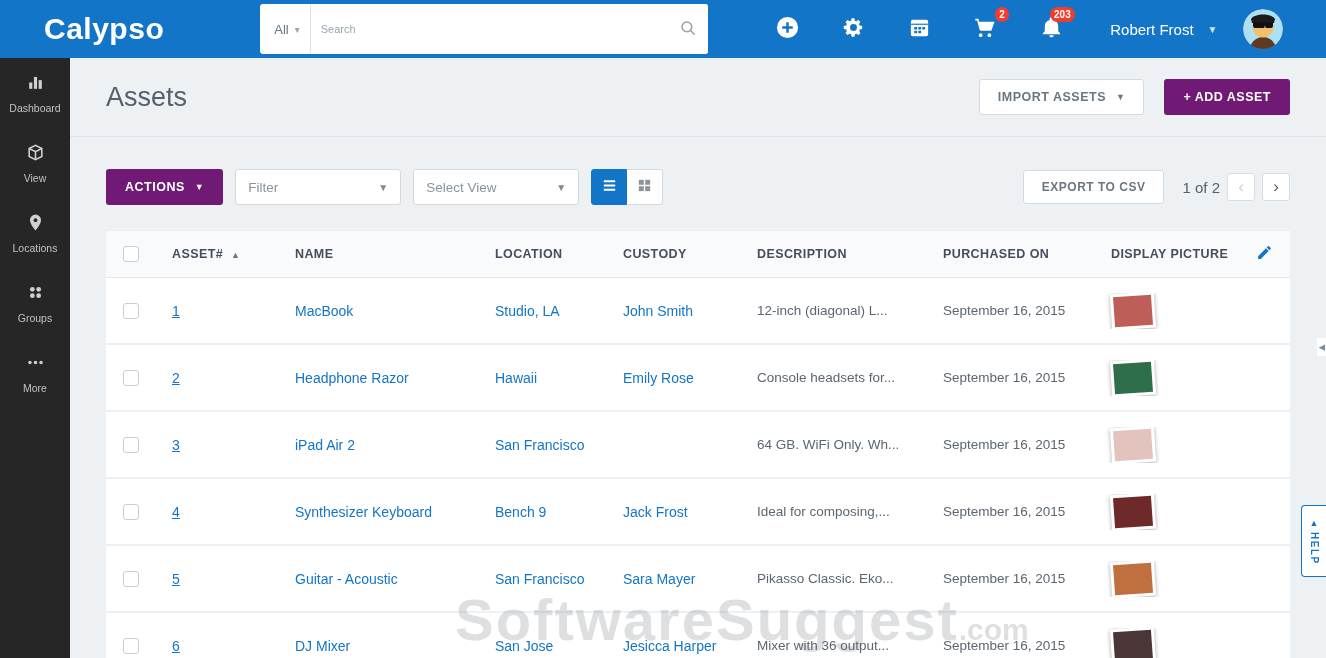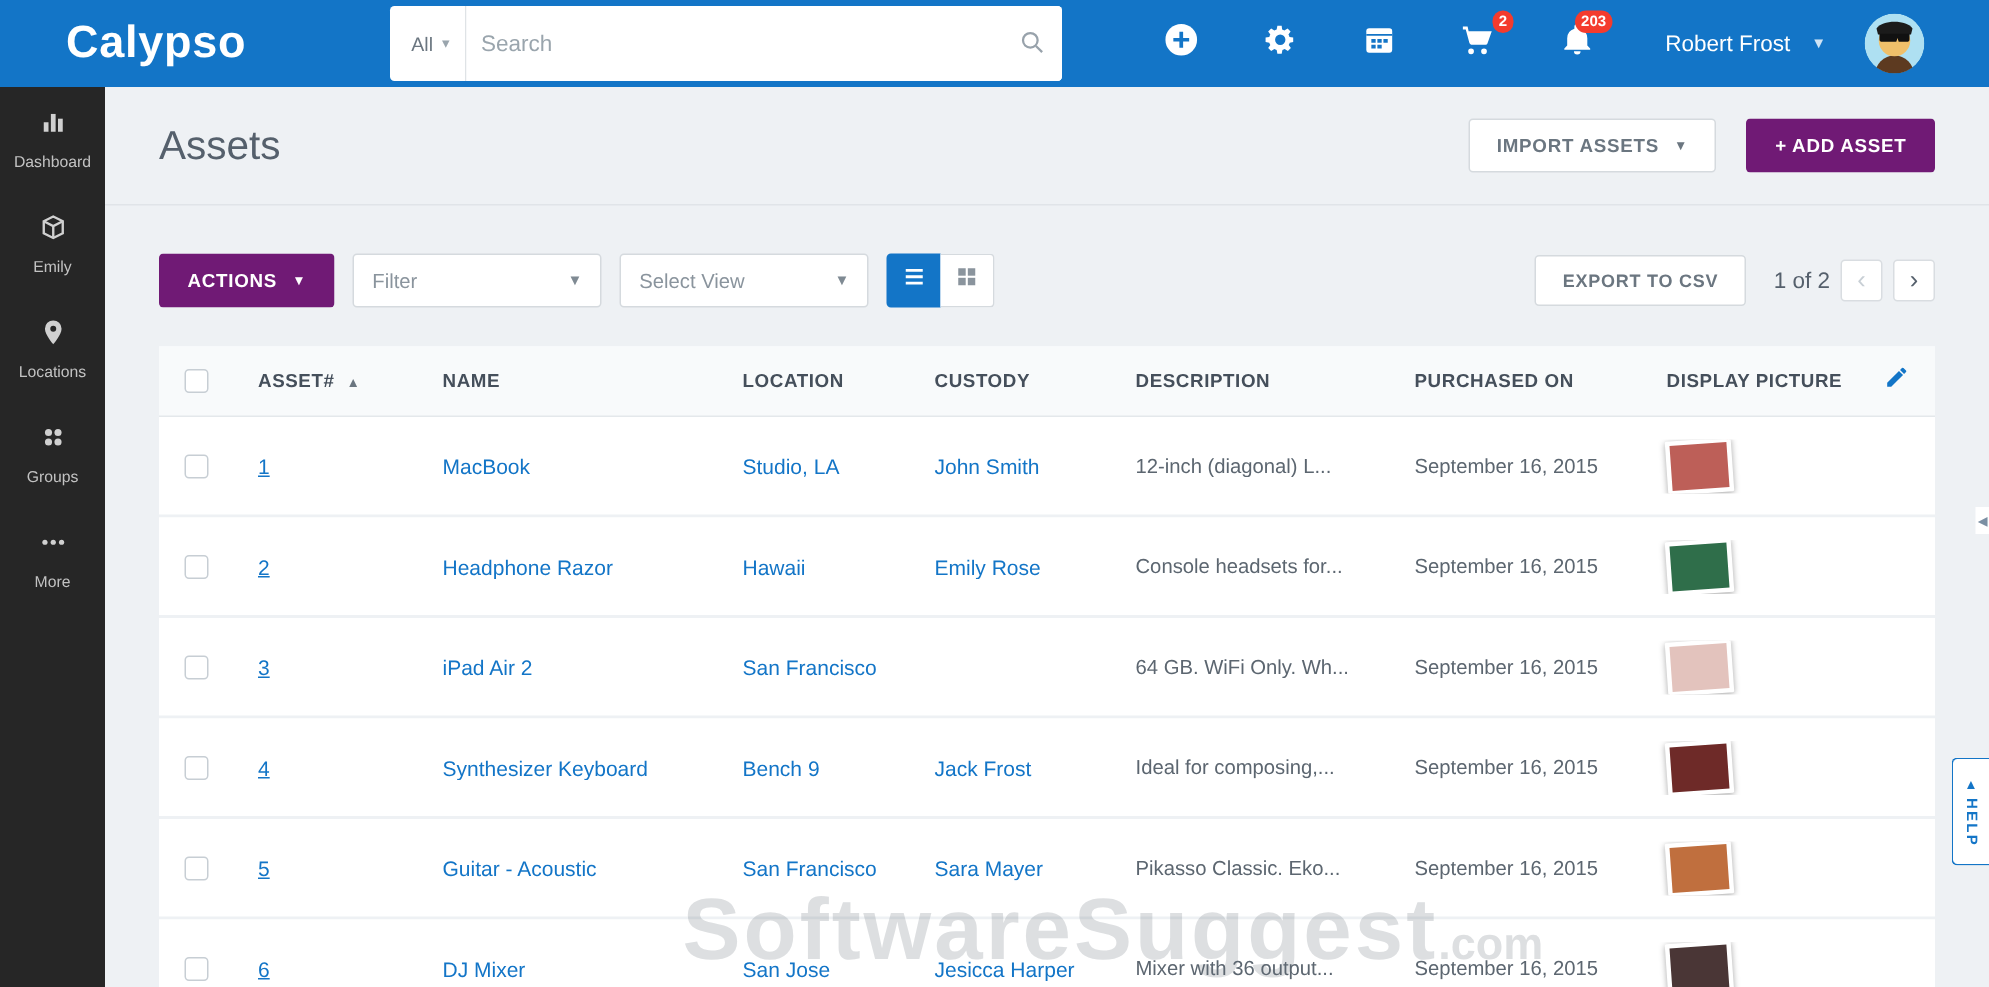--- a/index.html
+++ b/index.html
@@ -5,21 +5,21 @@
   * { box-sizing: border-box; margin: 0; padding: 0; }
   html,body { width:1326px; height:658px; overflow:hidden; }
   body { font-family:"Liberation Sans","DejaVu Sans",sans-serif; background:#eef1f4; position:relative; }
 
   
   .header { position:absolute; top:0; left:0; width:1326px; height:58px; background:#1375c7; display:flex; align-items:center; z-index:20; }
   .logo { color:#fff; font-size:30px; font-weight:bold; letter-spacing:.5px; margin-left:44px; cursor:pointer; }
   .searchbox { margin-left:96px; width:448px; height:50px; background:#fff; border-radius:3px; display:flex; align-items:center; overflow:hidden; }
   .search-cat { display:flex; align-items:center; gap:6px; padding:0 10px 0 14px; height:100%; border-right:1px solid #dfe3e6; color:#6b7680; font-size:13px; cursor:pointer; }
   .search-cat .caret { color:#9aa5ad; font-size:10px; }
-  .searchbox input { flex:1; border:none; outline:none; height:100%; padding:0 10px; font-size:15px; color:#ef4444; font-family:inherit; }
+  .searchbox input { flex:1; border:none; outline:none; height:100%; padding:0 10px; font-size:11px; color:#ef4444; font-family:inherit; }
   .searchbox input::placeholder { color:#9aa5ad; }
   .search-btn { width:40px; height:100%; display:flex; align-items:center; justify-content:center; cursor:pointer; background:#fff; border:none; }
   .hicons { display:flex; align-items:center; gap:40px; margin-left:66px; }
   .hicon { position:relative; width:26px; height:26px; display:flex; align-items:center; justify-content:center; cursor:pointer; }
   .hicon svg { width:23px; height:23px; }
   .badge { position:absolute; top:-9px; right:-11px; background:#f43b2d; color:#fff; font-size:10px; font-weight:bold; padding:1.5px 4.5px; border-radius:8px; line-height:1.2; }
   .user { display:flex; align-items:center; margin-left:46px; color:#fff; cursor:pointer; }
   .user-name { font-size:15px; }
   .user .caret { font-size:10px; margin-left:14px; color:#cfe4f5; }
   .avatar { width:40px; height:40px; border-radius:50%; overflow:hidden; margin-left:26px; margin-right:12px; cursor:pointer; flex:none; }
@@ -159,21 +159,21 @@
           <rect x="10" y="5" width="4" height="15"></rect>
           <rect x="16" y="9" width="4" height="11"></rect>
         </svg></span>
     <span class="lbl">Dashboard</span>
   </div>
   <div class="side-item">
     <span><svg viewBox="0 0 24 24" fill="none" stroke="currentColor" stroke-width="2">
           <path d="M4 7l8-4 8 4v10l-8 4-8-4z"></path>
           <path d="M4 7l8 4 8-4M12 11v10"></path>
         </svg></span>
-    <span class="lbl">Emily</span>
+    <span class="lbl">View</span>
   </div>
   <div class="side-item">
     <span><svg viewBox="0 0 24 24" fill="currentColor">
           <path d="M12 2a7 7 0 00-7 7c0 5.2 7 13 7 13s7-7.8 7-13a7 7 0 00-7-7zm0 9.5A2.5 2.5 0 1114.5 9 2.5 2.5 0 0112 11.5z"></path>
         </svg></span>
     <span class="lbl">Locations</span>
   </div>
   <div class="side-item">
     <span><svg viewBox="0 0 24 24" fill="currentColor">
           <circle cx="8" cy="8" r="3"></circle>

